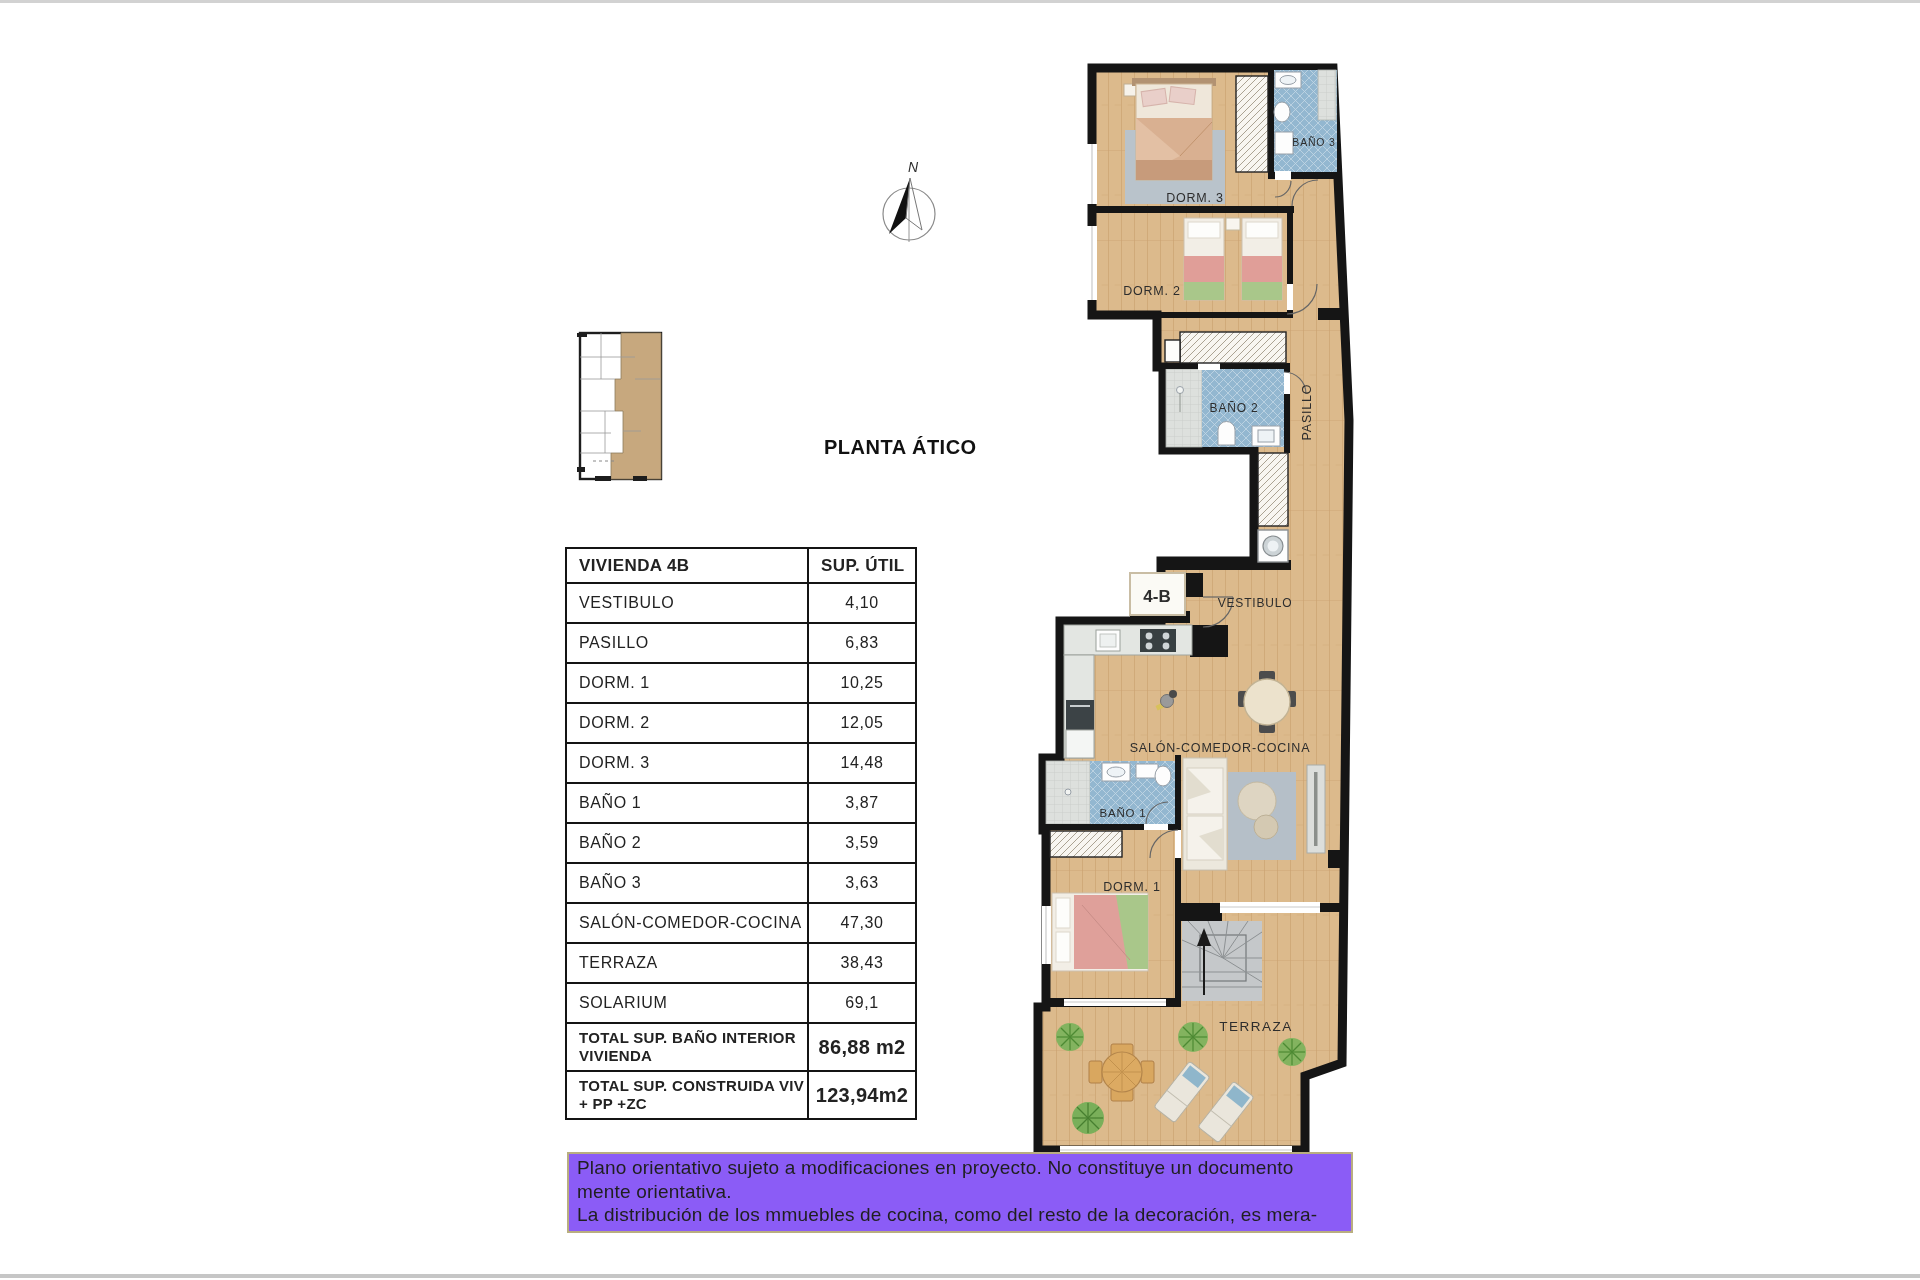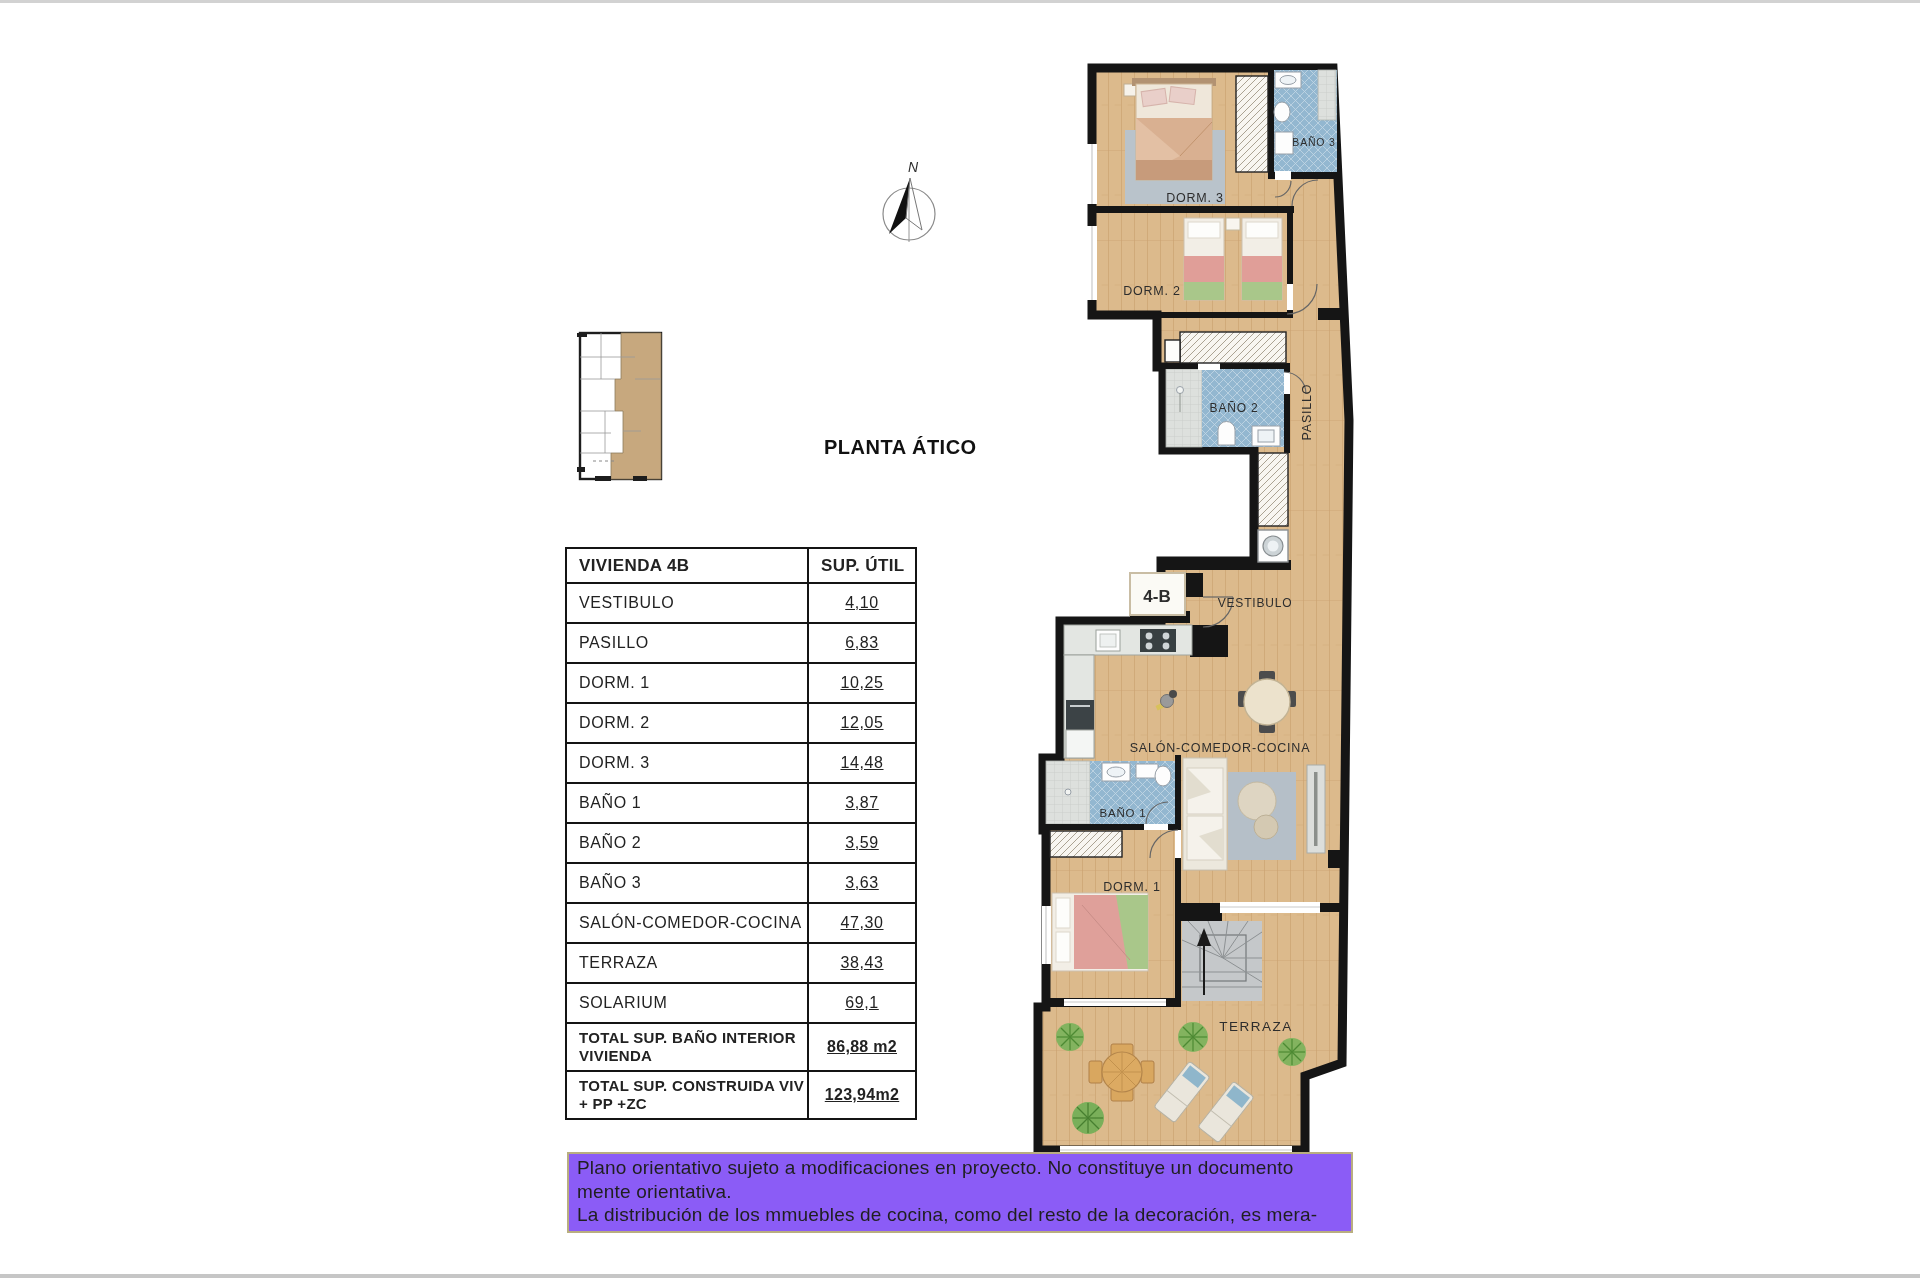--- a/index.html
+++ b/index.html
@@ -7,24 +7,24 @@
        font-family:"Liberation Sans",sans-serif;color:#222;}
   .abs{position:absolute;}
   .edge{position:absolute;left:0;width:1920px;background:#d2d2d2;}
   
   #plan-title{left:778px;top:436px;font-size:20px;font-weight:bold;letter-spacing:.5px;color:#111;white-space:nowrap;margin-left:46px;}
   
   #area-table{left:565px;top:547px;border-collapse:collapse;table-layout:fixed;width:350px;}
   #area-table td,#area-table th{border:2px solid #141414;padding:0 0 0 12px;text-align:left;vertical-align:middle;
        font-size:16px;letter-spacing:.6px;color:#222;overflow:hidden;}
   #area-table th{font-size:17px;font-weight:bold;height:33px;letter-spacing:.4px;}
-  #area-table td.val{text-align:center;padding:0 0;text-decoration:underline;}
+  #area-table td.val{text-align:center;padding:0 0;}
   #area-table tr.data td{height:38px;font-weight:normal;}
   #area-table tr.total td{height:42px;font-weight:bold;font-size:15px;line-height:18px;letter-spacing:.3px;padding-top:2px;padding-bottom:2px;}
-  #area-table tr.total td.val{font-size:16px;}
+  #area-table tr.total td.val{font-size:20px;}
   col.c1{width:242px;} col.c2{width:108px;}
   
   #disclaimer{left:567px;top:1152px;width:766px;border:2px solid #b9ae80;background:#8b5cf6;
       padding:2px 8px 4px 8px;font-size:19px;line-height:23.5px;letter-spacing:.2px;color:#1f1f1f;}
   
   #floor-plan{left:1030px;top:60px;width:330px;height:1100px;}
   #compass{left:872px;top:156px;width:74px;height:102px;}
   #key-plan{left:575px;top:327px;width:92px;height:160px;}
   svg text{font-family:"Liberation Sans",sans-serif;fill:#2d2d2d;}
 </style>

